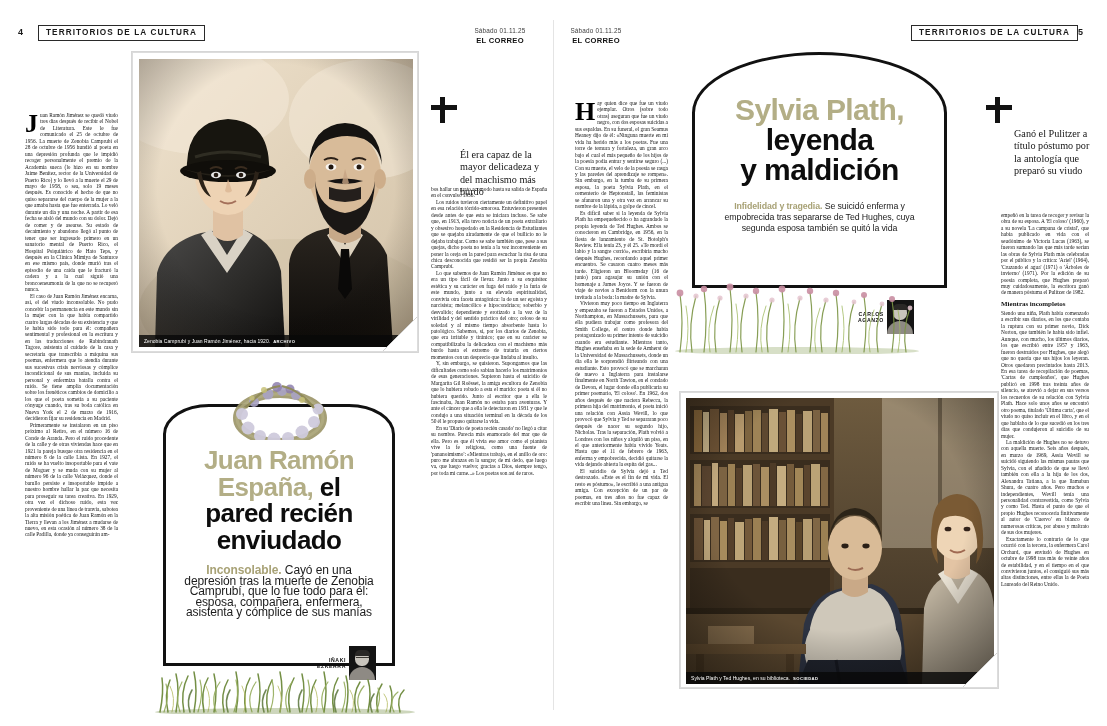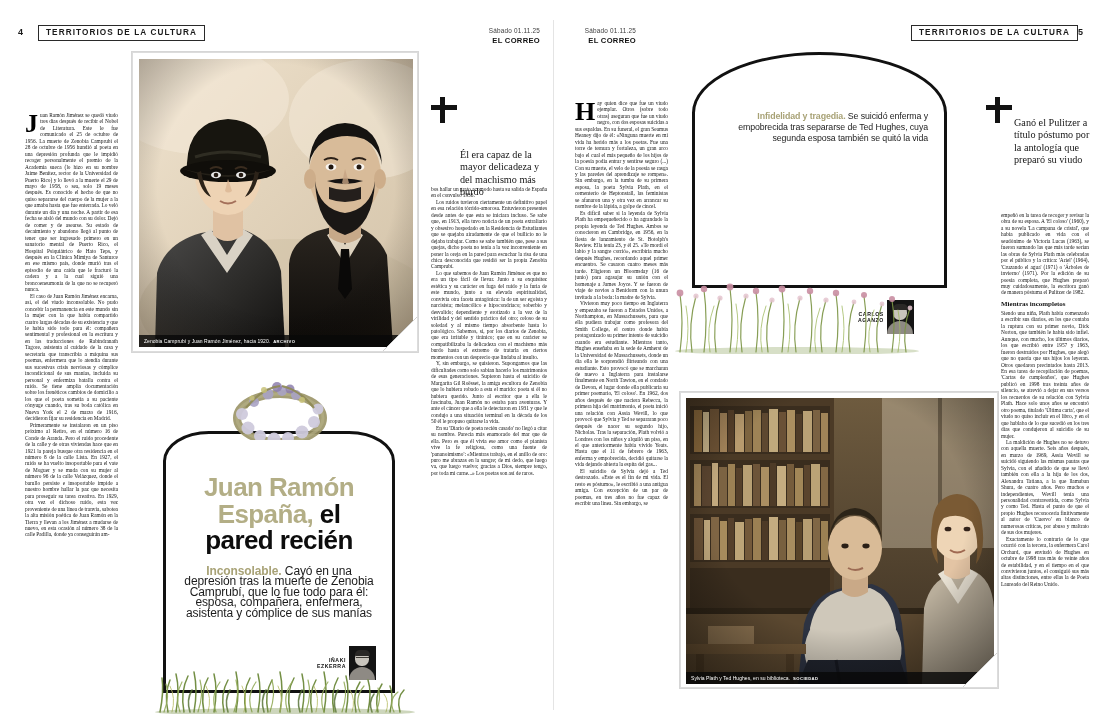--- a/index.html
+++ b/index.html
@@ -31,21 +31,21 @@
     font-weight: bold;
     font-size: 8.2px;
     letter-spacing: 1.1px;
     color: #1a1a1a;
     padding: 2px 7px 2px 7px;
     line-height: 10px;
     white-space: nowrap;
   }
   .masthead {
     position: absolute;
-    text-align: right;
+    text-align: center;
     font-family: "Liberation Sans", sans-serif;
     line-height: 9px;
   }
   .masthead .date {
     display: block;
     font-size: 6.4px;
     color: #3d3d3d;
     letter-spacing: .2px;
   }
   .masthead .brand {
@@ -342,26 +342,27 @@
         <span>Zenobia Camprubí y Juan Ramón Jiménez, hacia 1920.</span><span class="credit">ARCHIVO</span>
       </div>
     </div>
 
     <svg style="position:absolute; right:0; bottom:0;" width="34" height="34">
       <polygon points="34,0 34,34 0,34" fill="#ffffff"></polygon>
       <polyline points="34,0 0,34" stroke="#d2d2d2" stroke-width="1" fill="none"></polyline>
     </svg>
   </div>
 
-  <div class="tomb tomb-jrj" style="left:163px; top:404px; width:232px; height:262px; padding:40px 14px 0 14px;margin-top:27px;">
+  <div class="tomb tomb-jrj" style="left:163px; top:404px; width:232px; height:262px; padding:40px 14px 0 14px;">
     <h1 style="font-size:26px; line-height:26.5px;">
       <span class="khaki">Juan Ramón</span><br>
       <span class="khaki">España,</span>
       <span>el</span><br>
       <span>pared recién</span><br>
+      <span>enviudado</span>
     </h1>
     <div class="sub" style="font-size:12px; line-height:10.6px; margin-top:12px;">
       <b>Inconsolable.</b>
       <span>Cayó en una depresión tras la muerte de Zenobia Camprubí, que lo fue todo para él: esposa, compañera, enfermera, asistenta y cómplice de sus manías</span>
     </div>
   </div>
 
   <svg class="wreath" style="left:222px; top:378px;" width="116" height="62" viewBox="0 0 116 62">
     <g>
       <ellipse cx="58" cy="40" rx="43" ry="24" fill="none" stroke="#9a9466" stroke-width="8" opacity=".9"></ellipse>
@@ -495,21 +496,26 @@
   </div>
 
   <div class="col" style="left:575px; top:100px; width:93px; height:600px;">
     <p class="first"><span class="dropcap">H</span><span>ay quien dice que fue un viudo ejemplar. Otros (sobre todo otras) aseguran que fue un viudo negro, con dos esposas suicidas a sus espaldas. En su funeral, el gran Seamus Heaney dijo de él: «Ninguna muerte en mi vida ha herido más a los poetas. Fue una torre de ternura y fortaleza, un gran arco bajo el cual el más pequeño de los hijos de la poesía podía entrar y sentirse seguro (...) Con su muerte, el velo de la poesía se rasga y las paredes del aprendizaje se rompen». Sin embargo, en la tumba de su primera esposa, la poeta Sylvia Plath, en el cementerio de Heptonstall, las feministas se afanaron una y otra vez en arrancar su nombre de la lápida, a golpe de cincel.</span></p>
     <p>Es difícil saber si la leyenda de Sylvia Plath ha empequeñecido o ha agrandado la propia leyenda de Ted Hughes. Ambos se conocieron en Cambridge, en 1956, en la fiesta de lanzamiento de St. Botolph's Review. Ella tenía 23, y él 25. «Te mordí el labio y la sangre corrió», escribiría mucho después Hughes, recordando aquel primer encuentro. Se casaron cuatro meses más tarde. Eligieron un Bloomsday (16 de junio) para agasajar su unión con el homenaje a James Joyce. Y se fueron de viaje de novios a Benidorm con la unura invitada a la boda: la madre de Sylvia.</p>
     <p>Vivieron muy poco tiempo en Inglaterra y empezaba se fueron a Estados Unidos, a Northampton, en Massachussets, para que ella pudiera trabajar como profesora del Smith College, el centro donde había protagonizado su primer intento de suicidio cuando era estudiante. Mientras tanto, Hughes enseñaba en la sede de Amherst de la Universidad de Massachussets, donde un día ella le sorprendió flirteando con una estudiante. Esto provocó que se marcharan de nuevo a Inglaterra para instalarse finalmente en North Tawton, en el condado de Devon, el lugar donde ella publicaría su primer poemario, 'El coloso'. En 1962, dos años después de que naciera Rebecca, la primera hija del matrimonio, el poeta inició una relación con Assia Wevill, lo que provocó que Sylvia y Ted se separaran poco después de nacer su segundo hijo, Nicholas. Tras la separación, Plath volvió a Londres con los niños y alquiló un piso, en el que anteriormente había vivido Yeats. Hasta que el 11 de febrero de 1963, enferma y empobrecida, decidió quitarse la vida dejando abierta la espita del gas...</p>
     <p>El suicidio de Sylvia dejó a Ted destrozado. «Este es el fin de mi vida. El resto es póstumo», le escribió a una antigua amiga. Con excepción de un par de poemas, en tres años no fue capaz de escribir una línea. Sin embargo, se</p>
   </div>
 
   <div class="tomb tomb-sp" style="left:692px; top:52px; width:255px; height:236px; padding:40px 16px 0 16px;">
-    <div class="sub" style="font-size:8.8px; line-height:10.8px; margin-top:16px;text-align:right;">
+    <h1 style="font-size:30px; line-height:30px;">
+      <span class="khaki">Sylvia Plath,</span><br>
+      <span>leyenda</span><br>
+      <span>y maldición</span>
+    </h1>
+    <div class="sub" style="font-size:8.8px; line-height:10.8px; margin-top:16px;">
       <b>Infidelidad y tragedia.</b>
       <span>Se suicidó enferma y empobrecida tras separarse de Ted Hughes, cuya segunda esposa también se quitó la vida</span>
     </div>
   </div>
 
   <div class="byline" style="left:858px; top:300px;">
     <div class="nm">CARLOS
 AGANZO</div>
     <div class="ph">
       <div class="body"></div>
@@ -714,21 +720,21 @@
     <svg style="position:absolute; right:0; bottom:0;" width="34" height="34">
       <polygon points="34,0 34,34 0,34" fill="#ffffff"></polygon>
       <polyline points="34,0 0,34" stroke="#d2d2d2" stroke-width="1" fill="none"></polyline>
     </svg>
   </div>
 
   <div class="cross-mark" style="left:986px; top:97px;">
     <i class="v"></i>
       <i class="h"></i>
   </div>
-  <div class="pullquote" style="left:1014px; top:117px; width:76px;">Ganó el Pulitzer a título póstumo por la antología que preparó su viudo</div>
+  <div class="pullquote" style="left:1014px; top:128px; width:76px;">Ganó el Pulitzer a título póstumo por la antología que preparó su viudo</div>
 
   <div class="col" style="left:1001px; top:212px; width:88px; height:486px;">
     <p class="first">empeñó en la tarea de recoger y revisar la obra de su esposa. A 'El coloso' (1960), y a su novela 'La campana de cristal', que había publicado en vida con el seudónimo de Victoria Lucas (1963), se fueron sumando las que más tarde serían las obras de Sylvia Plath más celebradas por el público y la crítica: 'Ariel' (1964), 'Cruzando el agua' (1971) o 'Árboles de invierno' (1971). Por la edición de su poesía completa, que Hughes preparó muy cuidadosamente, la escritora ganó de manera póstuma el Pulitzer de 1982.</p>
     <h3 style="font-family:'Liberation Serif',serif; font-weight:bold; font-size:7px; line-height:8px; margin:4px 0 2px 0;">Mientras incompletos</h3>
     <p class="first">Siendo una niña, Plath había comenzado a escribir sus diarios, en los que contaba la ruptura con su primer novio, Dick Norton, que también le había sido infiel. Aunque, con mucho, los últimos diarios, los que escribió entre 1957 y 1963, fueron destruidos por Hughes, que alegó que no quería que sus hijos los leyeran. Otros quedaron precintados hasta 2013. En esa tarea de recopilación de poemas, 'Cartas de cumpleaños', que Hughes publicó en 1998 tras treinta años de silencio, se atrevió a dejar en sus versos los recuerdos de su relación con Sylvia Plath. Hace solo unos años se encontró otro poema, titulado 'Última carta', que el viudo no quiso incluir en el libro, y en el que hablaba de lo que sucedió en los tres días que condujeron al suicidio de su mujer.</p>
     <p>La maldición de Hughes no se detuvo con aquella muerte. Seis años después, en marzo de 1969, Assia Wevill se suicidó siguiendo las mismas pautas que Sylvia, con el añadido de que se llevó también con ella a la hija de los dos, Alexandra Tatiana, a la que llamaban Shura, de cuatro años. Pero muchos e independientes, Wevill tenía una personalidad contravertida, como Sylvia y como Ted. Hasta el punto de que el propio Hughes reconocería finitivamente al autor de 'Cuervo' en blanco de numerosas críticas, por abuso y maltrato de sus dos mujeres.</p>
     <p>Exactamente lo contrario de lo que ocurrió con la tercera, la enfermera Carol Orchard, que enviudó de Hughes en octubre de 1998 tras más de veinte años de estabilidad, y en el tiempo en el que convivieron juntos, el consiguió sus más altas distinciones, entre ellas la de Poeta Laureado del Reino Unido.</p>
   </div>
 
 </div>

